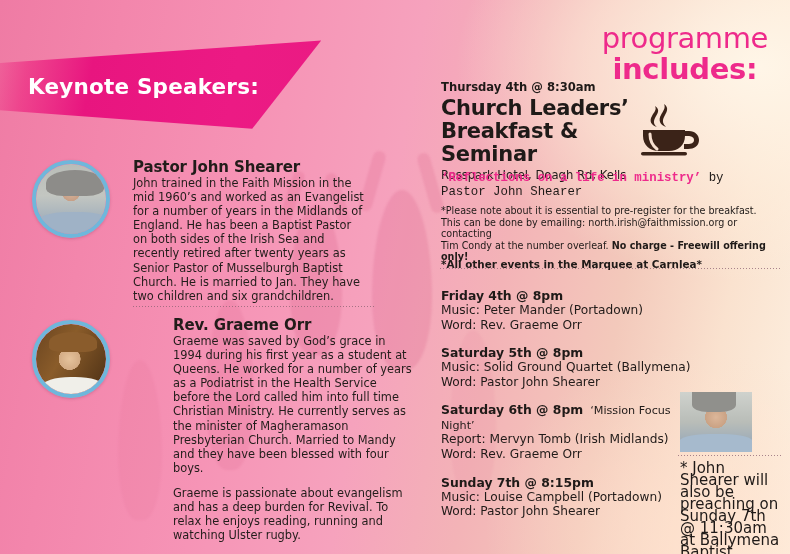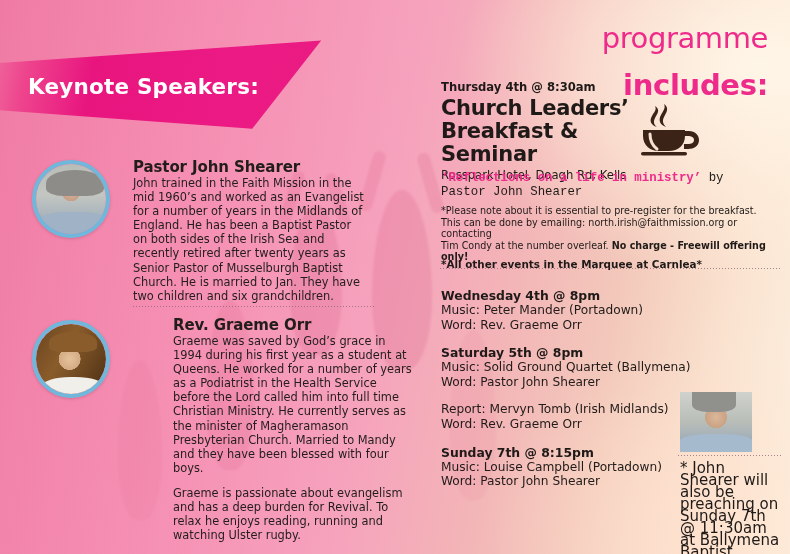--- a/index.html
+++ b/index.html
@@ -82,21 +82,21 @@
   
   #programme{
     position:absolute;right:22px;top:24px;text-align:right;line-height:1;
   }
   #prog-line1{
     font-family:"DejaVu Sans", sans-serif;
     font-size:29px;color:#ee2a8b;letter-spacing:-.4px;display:block;
   }
   #prog-line2{
     font-family:"DejaVu Sans", sans-serif;
-    font-size:29px;color:#ee2a8b;font-weight:bold;letter-spacing:-.3px;display:block;margin-top:18px;
+    font-size:29px;color:#ee2a8b;font-weight:bold;letter-spacing:-.3px;display:block;margin-top:2px;text-align:center;
   }
 
   #ev-head{position:absolute;left:441px;top:80px;width:230px;}
   .ev-date{
     font-family:"DejaVu Sans", sans-serif;
     font-weight:bold;font-size:11.6px;color:#1f1a18;
   }
   #ev-title{
     font-family:"DejaVu Sans", sans-serif;
     font-weight:bold;font-size:21px;line-height:23px;color:#1f1a18;
@@ -226,30 +226,31 @@
       <div>This can be done by emailing: north.irish@faithmission.org or contacting</div>
       <div><span>Tim Condy at the number overleaf. </span><b>No charge - Freewill offering only!</b></div>
     </div>
   </div>
 
   <div id="marquee-note">*All other events in the Marquee at Carnlea*</div>
   <div class="dots" id="dots-right-1"></div>
 
   <div id="events">
     <div class="event">
-      <div class="ev-hd"><span>Wednesday 4th @ 8pm</span><span class="ev-sub"></span></div>
+      <div class="ev-hd"><span>Friday 4th @ 8pm</span><span class="ev-sub"></span></div>
       <div class="ev-row">Music: Peter Mander (Portadown)</div>
       <div class="ev-row">Word: Rev. Graeme Orr</div>
     </div>
     <div class="event">
       <div class="ev-hd"><span>Saturday 5th @ 8pm</span><span class="ev-sub"></span></div>
       <div class="ev-row">Music: Solid Ground Quartet (Ballymena)</div>
       <div class="ev-row">Word: Pastor John Shearer</div>
     </div>
     <div class="event">
+      <div class="ev-hd"><span>Saturday 6th @ 8pm</span><span class="ev-sub">‘Mission Focus Night’</span></div>
       <div class="ev-row">Report: Mervyn Tomb (Irish Midlands)</div>
       <div class="ev-row">Word: Rev. Graeme Orr</div>
     </div>
     <div class="event">
       <div class="ev-hd"><span>Sunday 7th @ 8:15pm</span><span class="ev-sub"></span></div>
       <div class="ev-row">Music: Louise Campbell (Portadown)</div>
       <div class="ev-row">Word: Pastor John Shearer</div>
     </div>
   </div>
 

